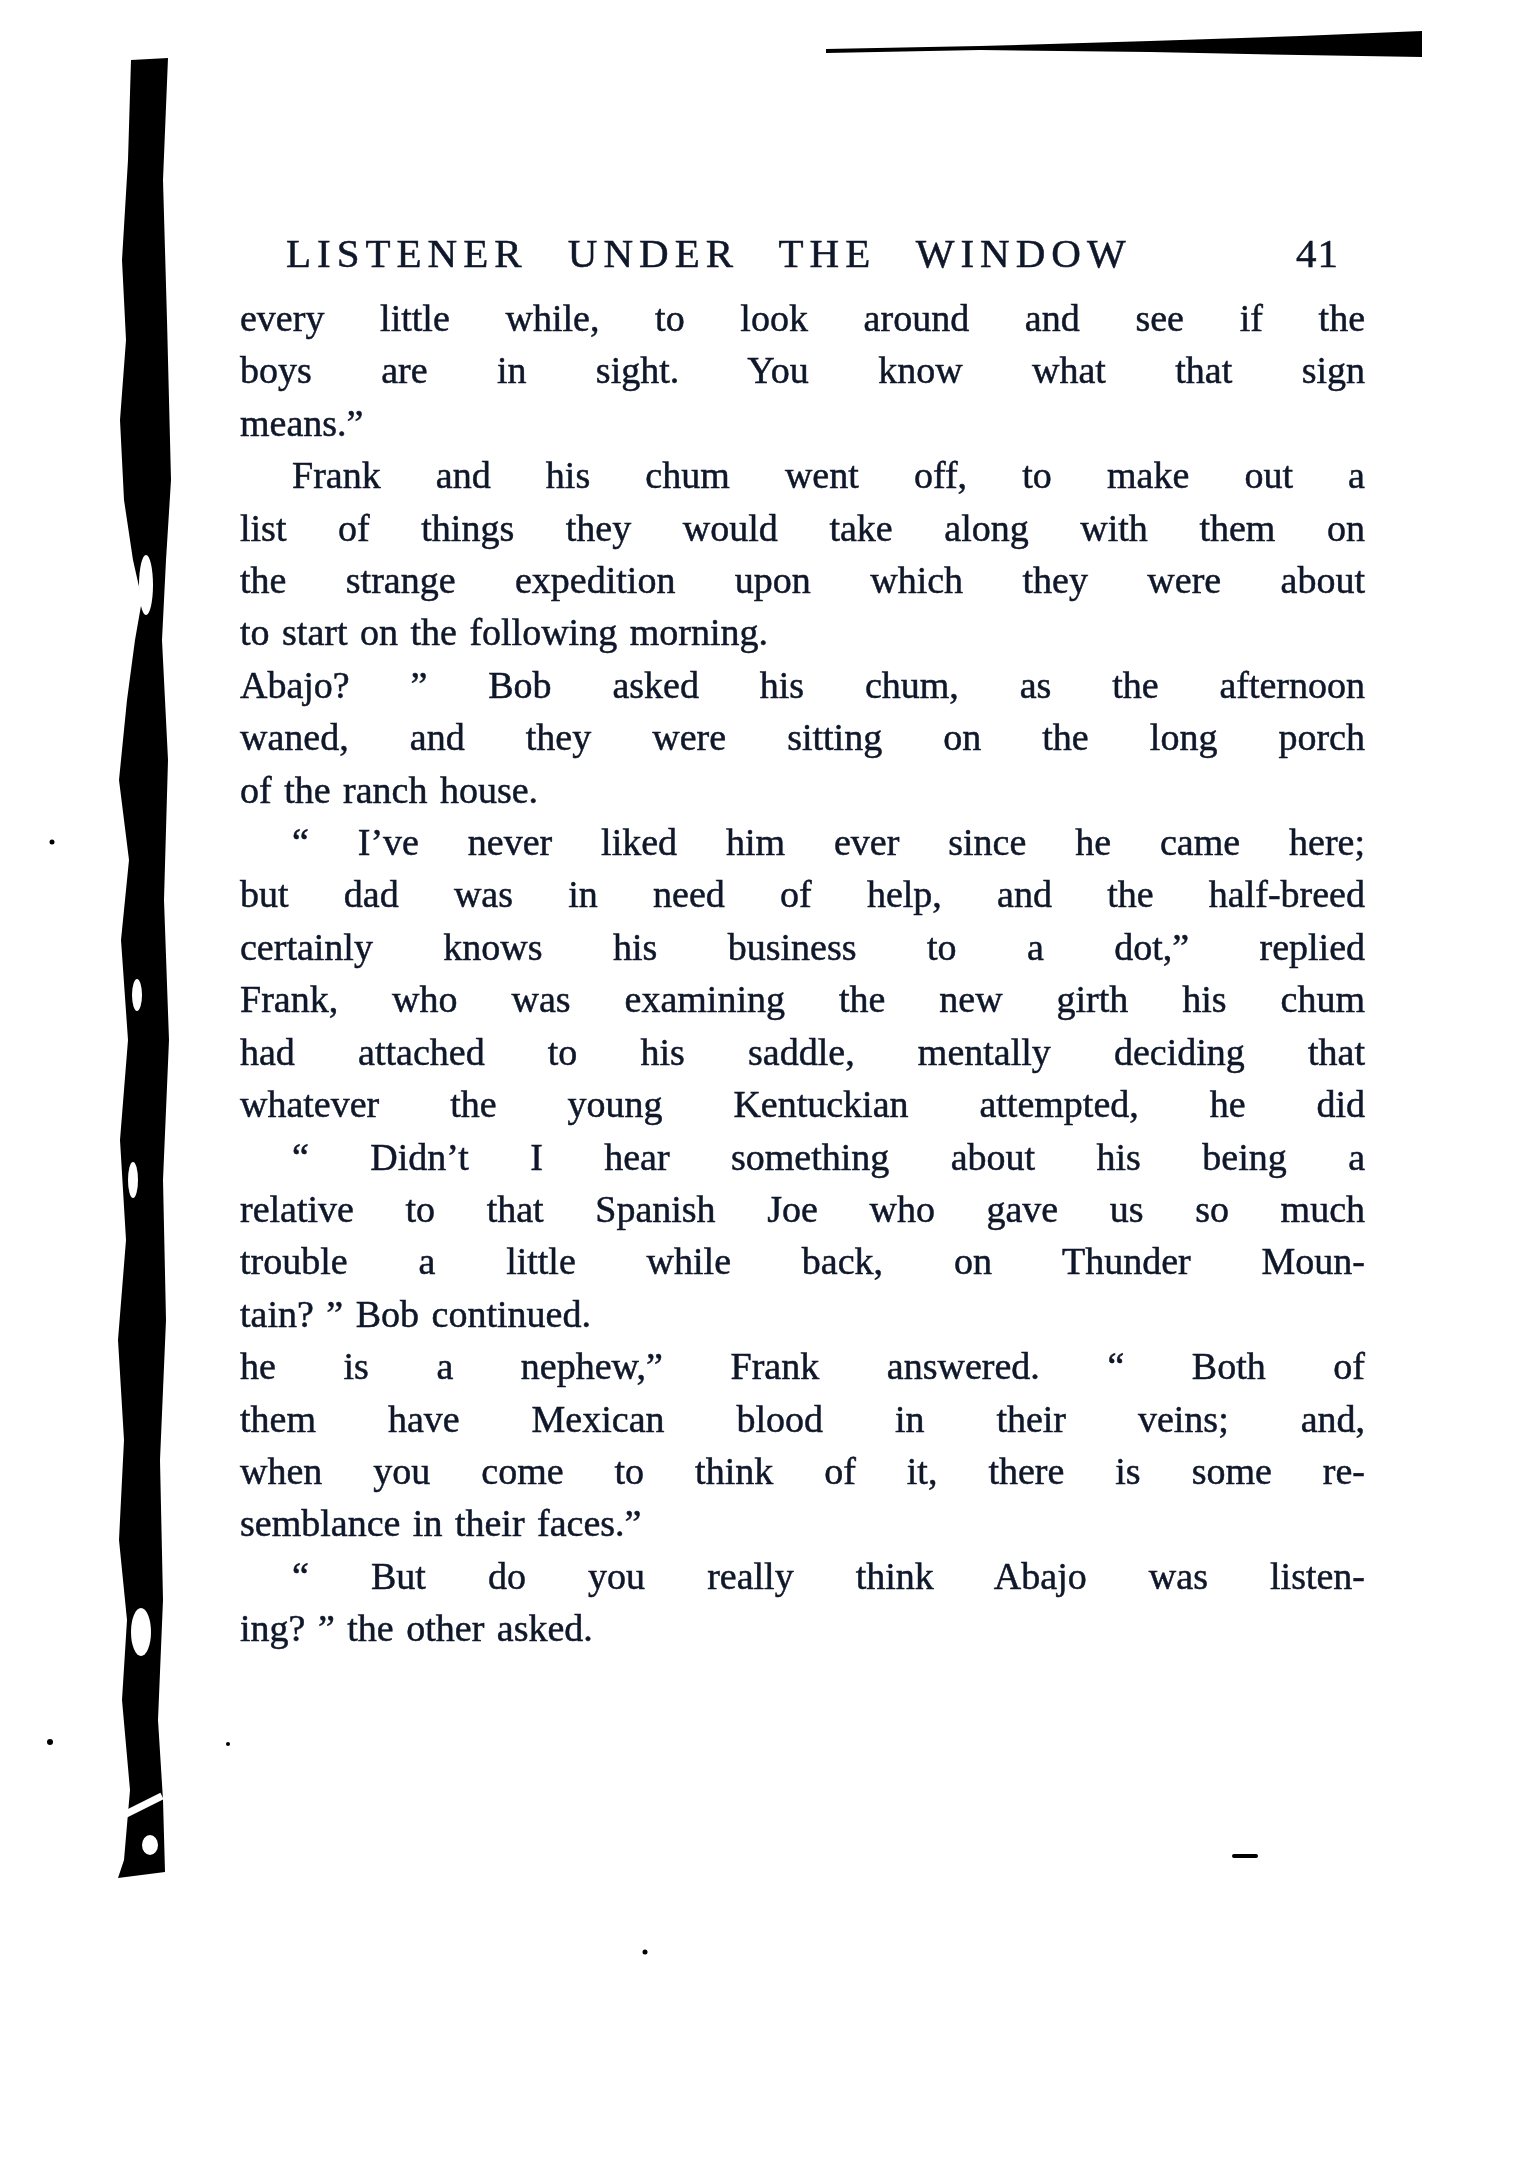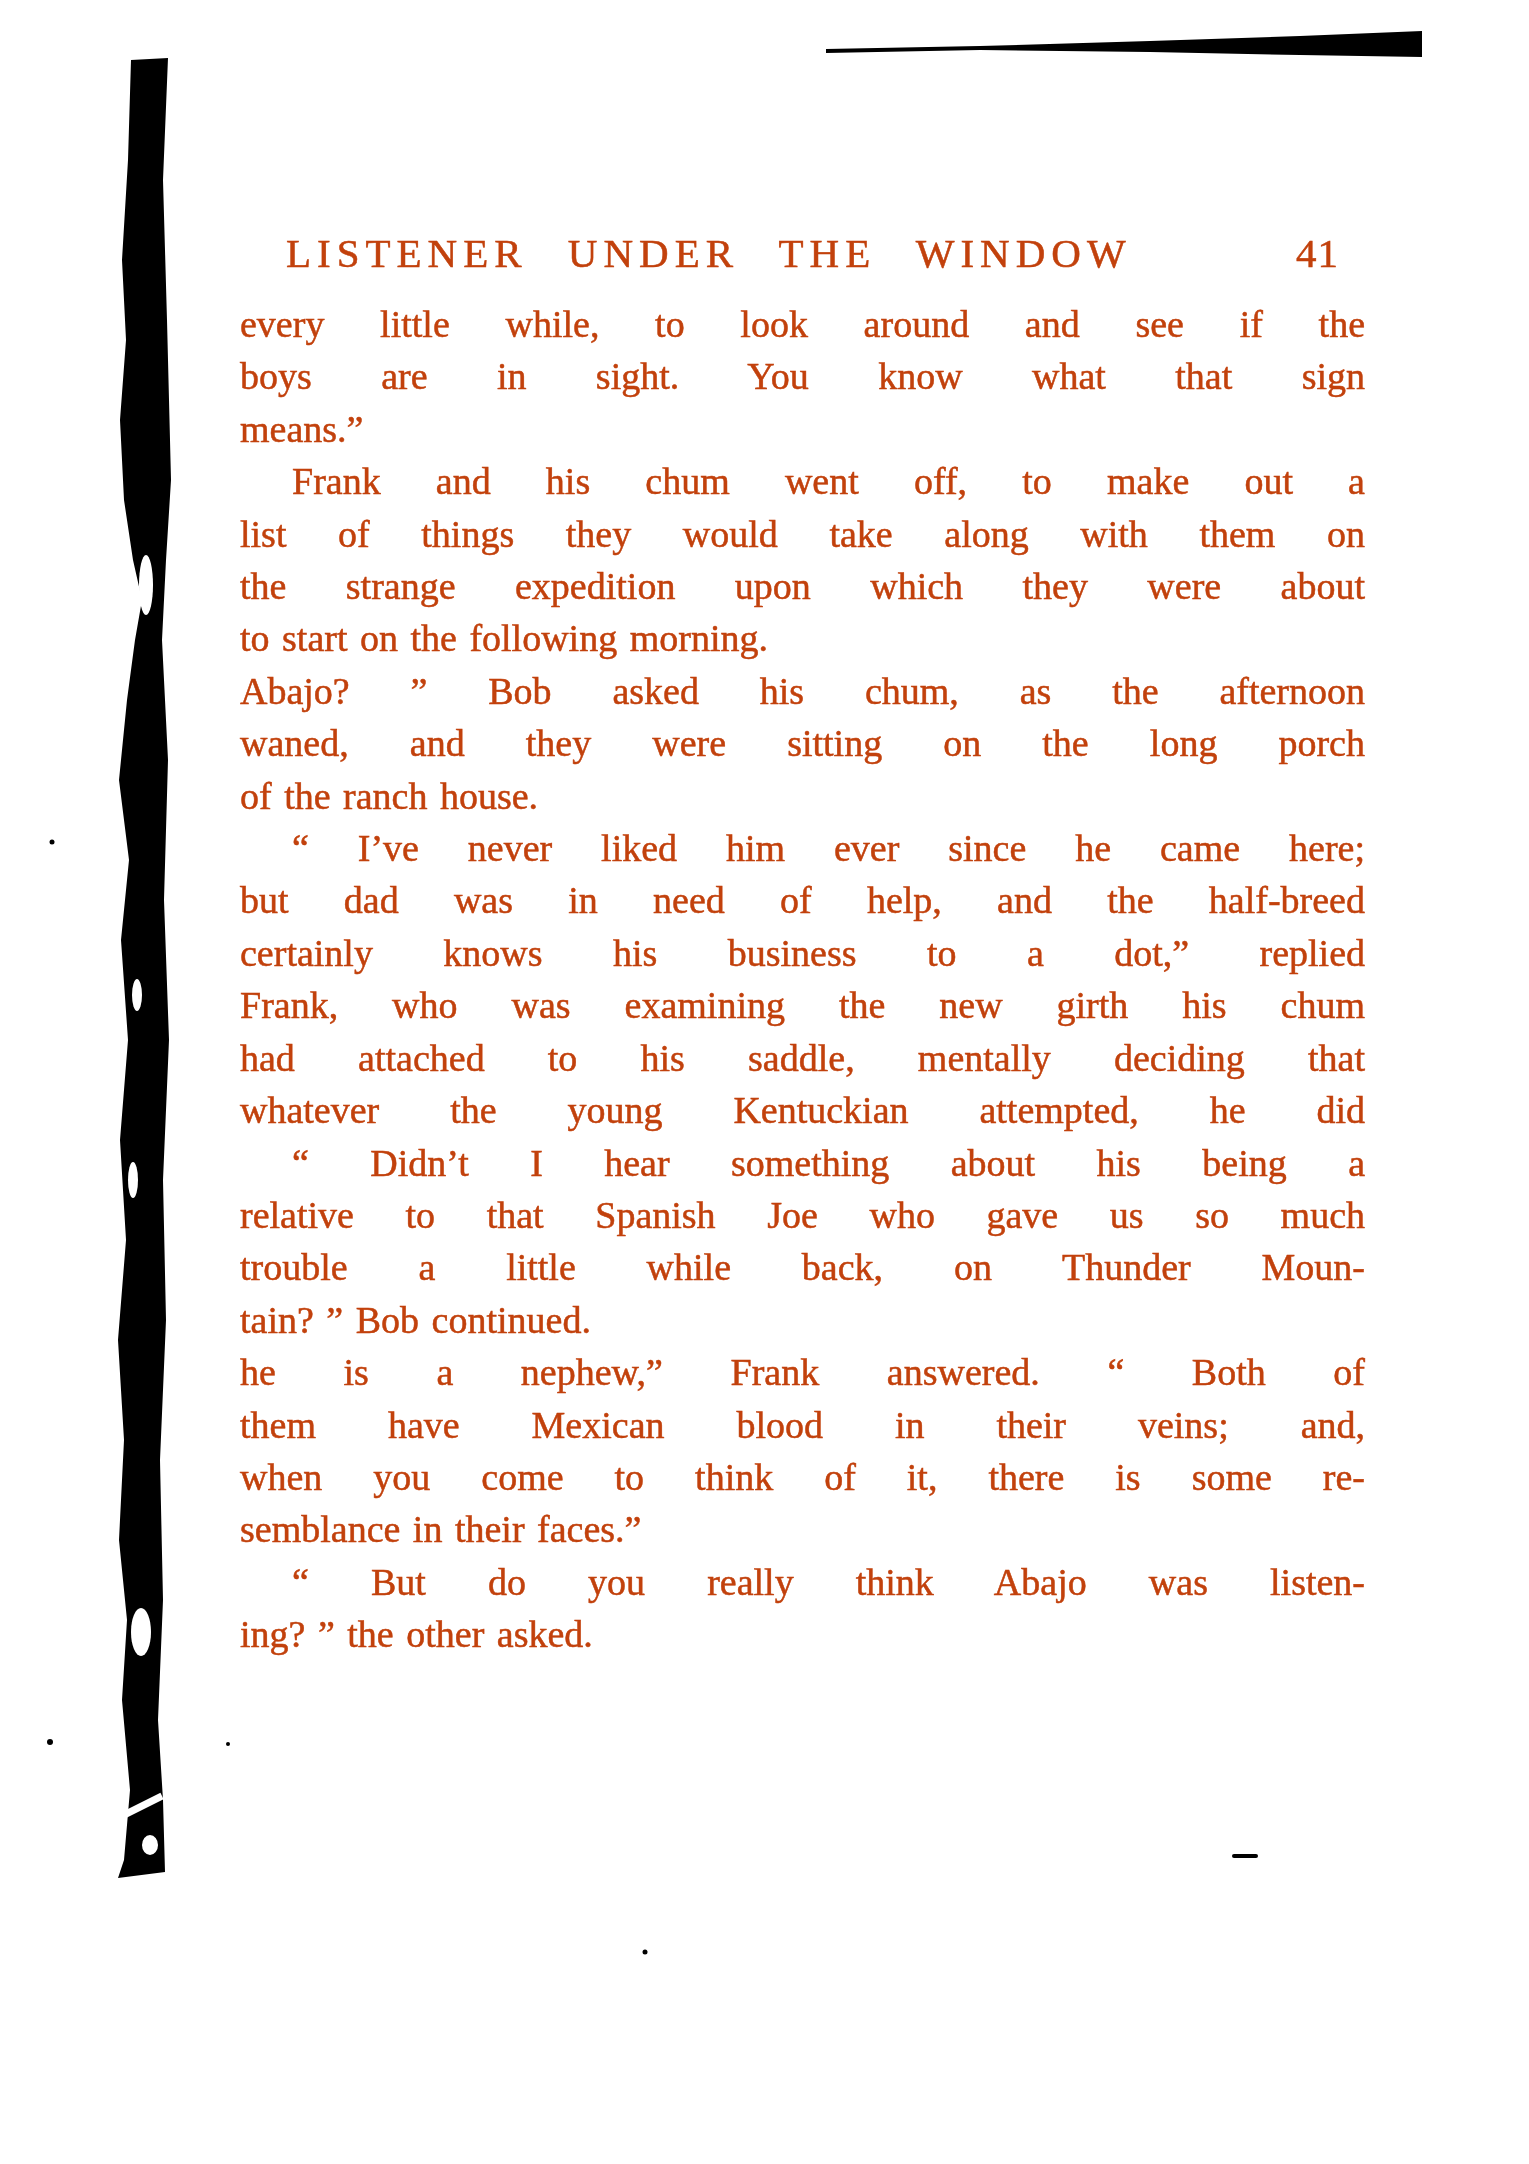--- a/index.html
+++ b/index.html
@@ -8,21 +8,21 @@
     background: #777;
   }
   .page {
     position: relative;
     width: 1529px;
     height: 2164px;
     margin: 0 auto;
     background: #ffffff;
     overflow: hidden;
     font-family: "Liberation Serif", "DejaVu Serif", serif;
-    color: #c2410c;
+    color: #0f172a;
   }
   .artifacts {
     position: absolute;
     left: 0; top: 0;
     width: 1529px; height: 2164px;
     pointer-events: none;
   }
   .column {
     position: absolute;
     left: 240px;
@@ -40,21 +40,21 @@
     padding-left: 46px;
     white-space: nowrap;
   }
   .page-number {
     margin-left: auto;
     letter-spacing: 1px;
     word-spacing: 0;
     padding-right: 26px;
   }
   .text-block {
-    margin-top: 18px;
+    margin-top: 12px;
     font-size: 38px;
     line-height: 52.4px;
     word-spacing: 3px;
   }
   .line {
     text-align: justify;
     text-align-last: justify;
     white-space: normal;
   }
   .line.last {

